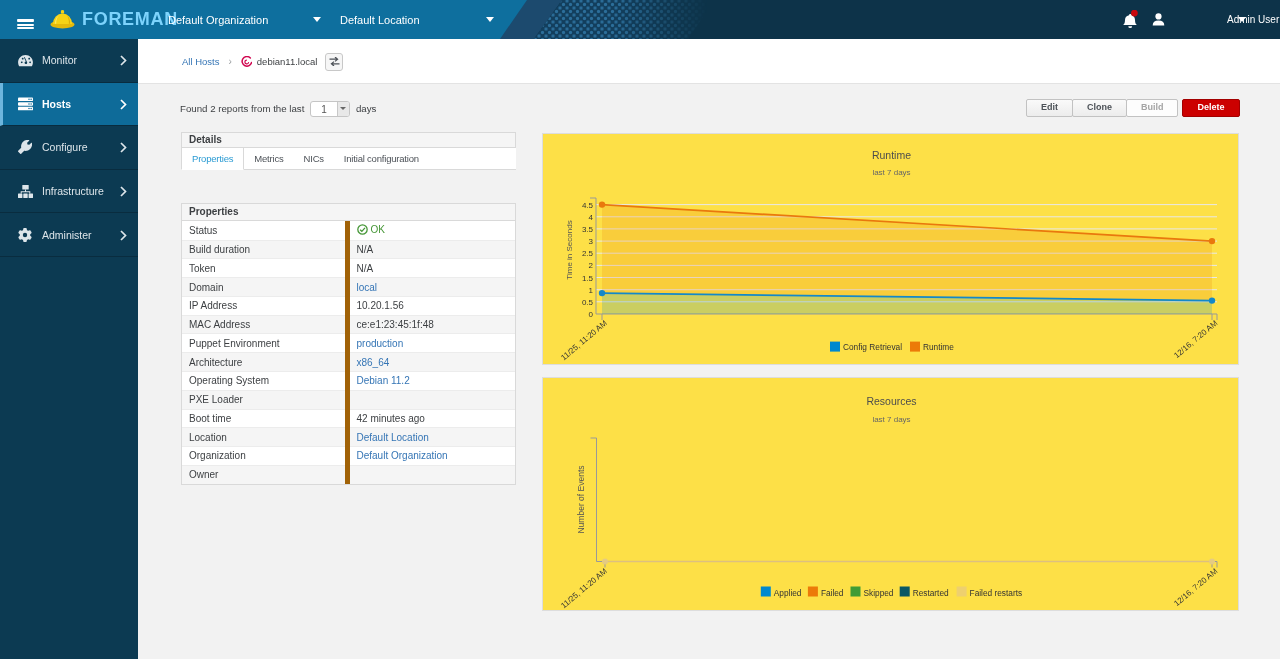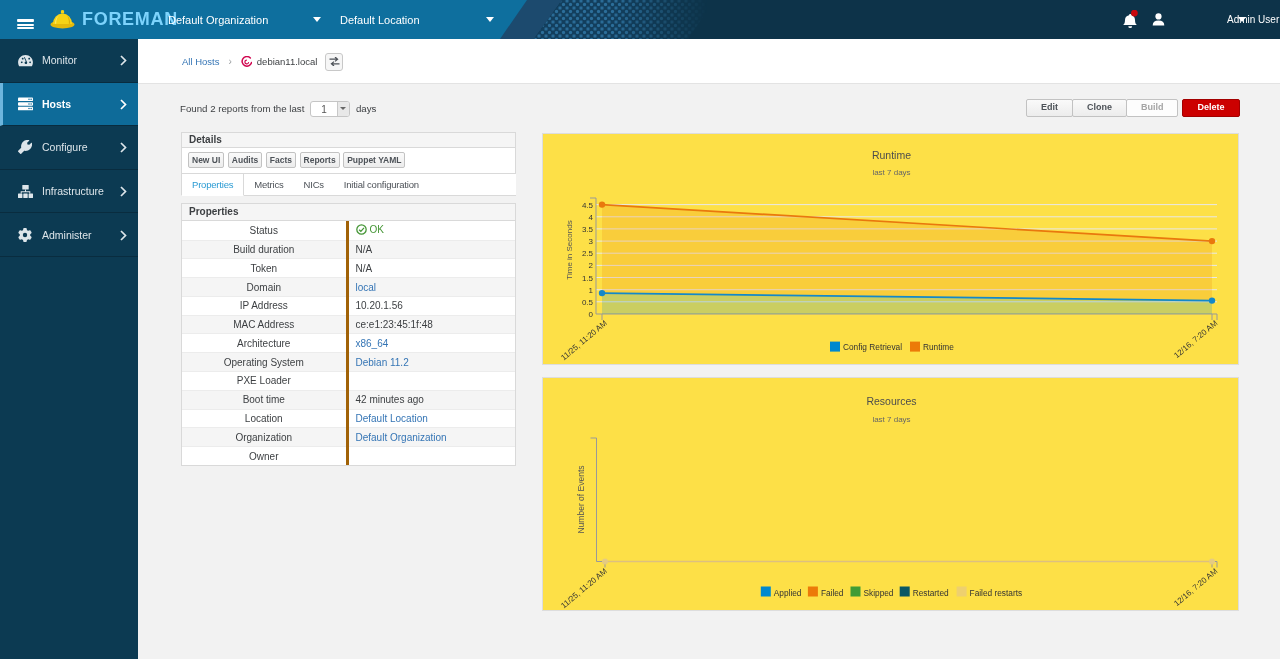--- a/index.html
+++ b/index.html
@@ -65,21 +65,21 @@
 #dtabs { height:22px; border-bottom:1px solid #d9d9d9; display:flex; font-size:9.5px; color:#4d5258; letter-spacing:-0.2px; background:#fff; }
 #dtabs .tab { padding:5px 10px; }
 #dtabs .tab.act { color:#2b9bd3; background:#fff; border:1px solid #d9d9d9; border-top:none; border-bottom:1px solid #fff; margin-bottom:-1px; padding:5px 10px; }
 
 #props { position:absolute; left:43px; top:164.4px; width:335px; background:#fff; border:1px solid #d9d9d9; }
 #props .hd { background:#f5f5f5; height:17px; font-size:10px; font-weight:bold; color:#3c3f42; padding-left:7px; line-height:16px; border-bottom:1px solid #d9d9d9; }
 table.pt { border-collapse:collapse; table-layout:fixed; width:100%; font-size:10px; color:#3c3f42; }
 table.pt td { height:18.77px; padding:0 7px; border-top:1px solid #ececec; }
 table.pt tr:first-child td { border-top:none; }
 table.pt tr:nth-child(even) { background:#f5f5f5; }
-table.pt td.l { width:165px; border-right:3px solid #a16207;text-align:center; }
+table.pt td.l { width:165px; border-right:5px solid #a16207; }
 .grn { color:#459636; }
 .okic { display:inline-block; vertical-align:-2px; margin-right:3px; }
 
 .cpanel { position:absolute; background:#fde047; border:1px solid #ddd; }
 #run { left:404px; top:94px; width:697px; height:232px; }
 #res { left:404px; top:338px; width:697px; height:234px; }
 </style>
 </head>
 <body>
 <div id="nav">
@@ -231,27 +231,20 @@
   days</div>
   <div id="actions">
     <div class="btn">Edit</div>
       <div class="btn">Clone</div>
       <div class="btn dis">Build</div>
       <div class="btn del">Delete</div>
   </div>
 
   <div id="details">
     <div class="phead" style="line-height:14px">Details</div>
-    <div id="dbtns">
-      <span class="sbtn">New UI</span>
-        <span class="sbtn">Audits</span>
-        <span class="sbtn">Facts</span>
-        <span class="sbtn">Reports</span>
-        <span class="sbtn">Puppet YAML</span>
-    </div>
     <div id="dtabs">
       <span class="tab act">Properties</span>
         <span class="tab">Metrics</span>
         <span class="tab">NICs</span>
         <span class="tab">Initial configuration</span>
     </div>
   </div>
 
   <div id="props">
     <div class="hd">Properties</div>
@@ -276,20 +269,24 @@
             <td class="l">Domain</td>
             <td><a class="lnk">local</a></td>
           </tr>
       <tr>
             <td class="l">IP Address</td>
             <td>10.20.1.56</td>
           </tr>
       <tr>
             <td class="l">MAC Address</td>
             <td>ce:e1:23:45:1f:48</td>
+          </tr>
+      <tr>
+            <td class="l">Puppet Environment</td>
+            <td><a class="lnk">production</a></td>
           </tr>
       <tr>
             <td class="l">Architecture</td>
             <td><a class="lnk">x86_64</a></td>
           </tr>
       <tr>
             <td class="l">Operating System</td>
             <td><a class="lnk">Debian 11.2</a></td>
           </tr>
       <tr>

